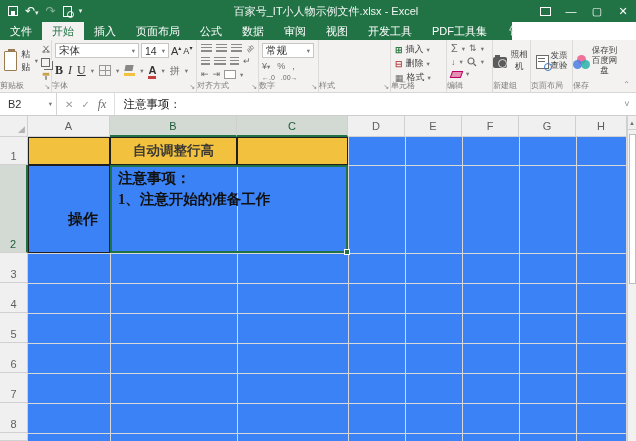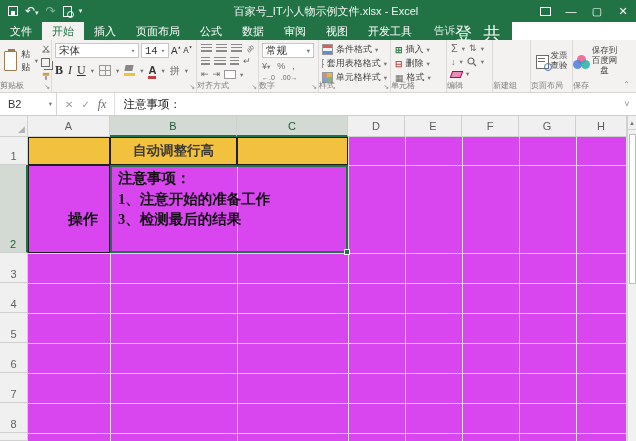--- a/index.html
+++ b/index.html
@@ -85,21 +85,21 @@
   
   .sheet { position:absolute; left:0; top:116px; width:636px; height:325px; background:#fff; }
   .colhdrs { position:absolute; left:0; top:0; height:21px; width:627px; display:flex; }
   .chd { height:21px; background:#f0f0f0; border-right:1px solid #d0d0d0; border-bottom:1px solid #d0d0d0; display:flex; align-items:center; justify-content:center; color:#5f5f5f; font-size:11px; }
   .chd.sel { background:#d3dad3; color:#1c5c38; border-bottom:2px solid #217346; }
   .corner { position:relative; }
   .corner .tri { position:absolute; right:2px; bottom:2px; color:#b2b2b2; font-size:9px; line-height:1; }
   .rowhdrs { position:absolute; left:0; top:21px; width:28px; }
   .rhd { width:28px; background:#f0f0f0; border-right:1px solid #d0d0d0; border-bottom:1px solid #d0d0d0; display:flex; align-items:flex-end; justify-content:center; color:#5f5f5f; font-size:11px; padding-bottom:2px; }
   .rhd.sel { background:#d3dad3; color:#1c5c38; border-right:2px solid #217346; }
-  .cells { position:absolute; left:28px; top:21px; width:599px; height:304px; background:#d946ef; overflow:hidden; }
+  .cells { position:absolute; left:28px; top:21px; width:599px; height:304px; background:#3b82f6; overflow:hidden; }
   .gl { position:absolute; background:#d8d8d8; }
   .band { position:absolute; left:0; top:0; width:320px; height:28px; }
   .outer { position:absolute; left:0; top:0; width:320px; height:116px; border:1.5px solid #1f1f1f; }
   .bline-v1 { position:absolute; left:81px; top:0; width:1.5px; height:116px; background:#1f1f1f; }
   .bline-v2 { position:absolute; left:208px; top:0; width:1.5px; height:28px; background:#1f1f1f; }
   .bline-h1 { position:absolute; left:0; top:27px; width:320px; height:1.5px; background:#1f1f1f; }
   .cell-b1 { position:absolute; left:82px; top:0; width:127px; height:28px; display:flex; align-items:center; justify-content:center; font-family:"Liberation Serif", serif; font-weight:bold; font-size:13.5px; color:#3d3a33; }
   .cell-a2 { position:absolute; left:0; top:28px; width:82px; height:108px; display:flex; align-items:center; justify-content:center; font-family:"Liberation Serif", serif; font-weight:bold; font-size:15px; color:#111;padding-left:28px; }
   .cell-b2 { position:absolute; left:82px; top:28px; width:238px; height:88px; border:2px solid #217346; padding:1px 0 0 6px; font-family:"Liberation Serif", serif; font-weight:bold; font-size:14.5px; line-height:20.5px; color:#111; }
   .cell-b2 div { white-space:nowrap; }
@@ -133,20 +133,21 @@
 <div class="tabbar">
   <div class="tab">文件</div>
   <div class="tab active">开始</div>
   <div class="tab">插入</div>
   <div class="tab">页面布局</div>
   <div class="tab">公式</div>
   <div class="tab">数据</div>
   <div class="tab">审阅</div>
   <div class="tab">视图</div>
   <div class="tab">开发工具</div>
+  <div class="tab">PDF工具集</div>
   <div class="tellme">
     <svg width="9" height="11" viewBox="0 0 9 11">
         <circle cx="4.5" cy="4" r="3.2" fill="none" stroke="#cfe3d8" stroke-width="1"></circle>
         <rect x="3" y="7.5" width="3" height="2.5" fill="#cfe3d8"></rect>
       </svg>
     <span>告诉我您想要做什么...</span>
   </div>
   <div class="spacer"></div>
   <div class="acct">
     <span>登录</span>
@@ -181,21 +182,21 @@
             <rect x="4" y="5" width="2" height="4.5" fill="#8a8886"></rect>
           </svg>
       </div>
     </div>
     <div class="rglabel">剪贴板</div>
     <div class="launcher">↘</div>
   </div>
 
   <div class="rgroup" style="width:145px">
     <div class="gbody" style="padding:1px 3px;">
-      <div class="iconrow" style="gap:2px;font-family:Liberation Mono, monospace;">
+      <div class="iconrow" style="gap:2px;">
         <span class="selbox" style="width:84px">
             <span>宋体</span>
             <span class="dd">▾</span>
           </span>
         <span class="selbox" style="width:28px">
             <span>14</span>
             <span class="dd">▾</span>
           </span>
         <span class="mini" style="font-size:11px;color:#333">A<span style="font-size:6px;vertical-align:super">▴</span></span>
         <span class="mini" style="font-size:9px;color:#333">A<span style="font-size:6px;vertical-align:super">▾</span></span>
@@ -208,20 +209,21 @@
         <span class="ic-grid"></span>
           <span class="dd">▾</span>
         <span class="bucket"></span>
           <span class="dd">▾</span>
         <span class="fonta">A</span>
           <span class="dd">▾</span>
         <span class="mini" style="font-size:10px">拼</span>
           <span class="dd">▾</span>
       </div>
     </div>
+    <div class="rglabel">字体</div>
     <div class="launcher">↘</div>
   </div>
 
   <div class="rgroup" style="width:62px">
     <div class="gbody" style="padding:2px 4px; display:flex; flex-direction:column; gap:4px;">
       <div class="iconrow">
           <span class="ic-lines"></span>
           <span class="ic-lines"></span>
           <span class="ic-lines"></span>
           <span class="mini" style="transform:rotate(-45deg);font-size:7px">ab</span>
@@ -257,37 +259,20 @@
       <div class="iconrow" style="margin-top:3px; gap:6px;">
         <span class="mini" style="font-size:7px">←.0</span>
         <span class="mini" style="font-size:7px">.00→</span>
       </div>
     </div>
     <div class="rglabel">数字</div>
     <div class="launcher">↘</div>
   </div>
 
   <div class="rgroup" style="width:72px">
-    <div class="gbody" style="padding:1px 3px; display:flex; flex-direction:column; gap:1px;">
-      <div class="stylebtn">
-          <span class="ic-cf"></span>
-          <span>条件格式</span>
-          <span class="dd">▾</span>
-        </div>
-      <div class="stylebtn">
-          <span class="ic-grid" style="height:9px"></span>
-          <span>套用表格格式</span>
-          <span class="dd">▾</span>
-        </div>
-      <div class="stylebtn">
-          <span class="ic-cs"></span>
-          <span>单元格样式</span>
-          <span class="dd">▾</span>
-        </div>
-    </div>
     <div class="rglabel">样式</div>
     <div class="launcher">↘</div>
   </div>
 
   <div class="rgroup" style="width:56px">
     <div class="gbody" style="padding:1px 4px; display:flex; flex-direction:column; gap:1px;">
       <div class="stylebtn">
           <span style="color:#2e7d46;font-weight:bold">⊞</span>
           <span>插入</span>
           <span class="dd">▾</span>
@@ -325,20 +310,26 @@
         </div>
       <div class="iconrow" style="gap:4px">
           <span class="erase"></span>
           <span class="dd">▾</span>
         </div>
     </div>
     <div class="rglabel">编辑</div>
   </div>
 
   <div class="rgroup" style="width:38px">
+    <div class="gbody" style="display:flex; justify-content:center;">
+      <div class="bigbtn">
+        <span class="cam"></span>
+        <span style="font-size:8.5px">照相机</span>
+      </div>
+    </div>
     <div class="rglabel">新建组</div>
   </div>
 
   <div class="rgroup" style="width:42px">
     <div class="gbody" style="display:flex; justify-content:center;">
       <div class="bigbtn">
         <span class="docmag"></span>
         <span style="font-size:8.5px;line-height:1.15"><span>发票</span><br><span>查验</span></span>
       </div>
     </div>
@@ -410,21 +401,20 @@
     <div class="band" id="band" style="background: rgb(242, 193, 61); z-index: 1;"></div>
     <div class="outer" style="z-index: 1;"></div>
     <div class="bline-v1" style="z-index: 1;"></div>
     <div class="bline-v2" style="z-index: 1;"></div>
     <div class="bline-h1" style="z-index: 1;"></div>
     <div class="cell-b1" style="z-index: 1;">自动调整行高</div>
     <div class="cell-a2" style="z-index: 1;">操作</div>
     <div class="cell-b2" id="selcell" style="border-color: rgb(33, 115, 70); z-index: 1;">
       <div>注意事项：</div>
       <div>1、注意开始的准备工作</div>
-      <div>3、检测最后的结果</div>
     </div>
     <div class="handle" style="z-index: 1;"></div>
   <div class="gl" style="left: 82px; top: 0px; width: 1px; height: 304px; z-index: 0;"></div>
       <div class="gl" style="left: 209px; top: 0px; width: 1px; height: 304px; z-index: 0;"></div>
       <div class="gl" style="left: 320px; top: 0px; width: 1px; height: 304px; z-index: 0;"></div>
       <div class="gl" style="left: 377px; top: 0px; width: 1px; height: 304px; z-index: 0;"></div>
       <div class="gl" style="left: 434px; top: 0px; width: 1px; height: 304px; z-index: 0;"></div>
       <div class="gl" style="left: 491px; top: 0px; width: 1px; height: 304px; z-index: 0;"></div>
       <div class="gl" style="left: 548px; top: 0px; width: 1px; height: 304px; z-index: 0;"></div>
       <div class="gl" style="left: 598px; top: 0px; width: 1px; height: 304px; z-index: 0;"></div>

